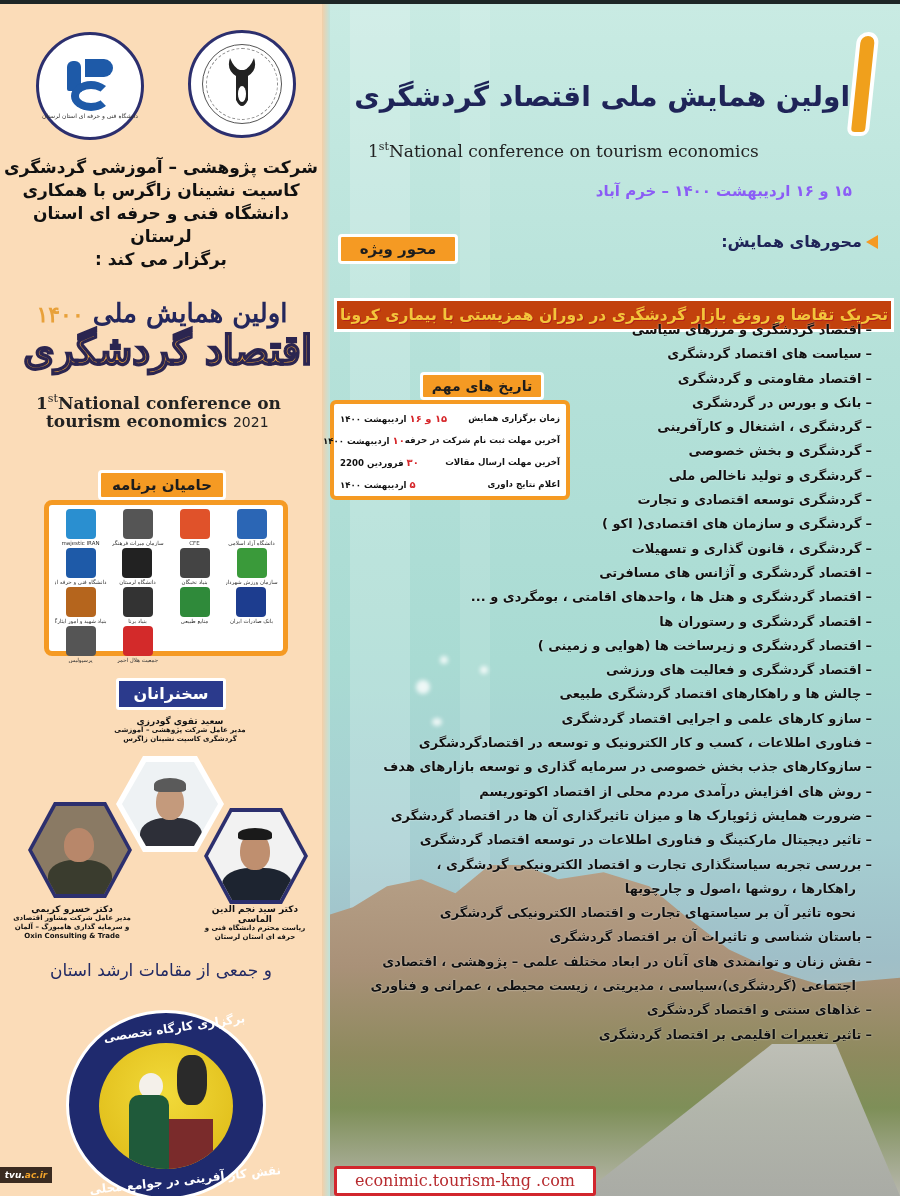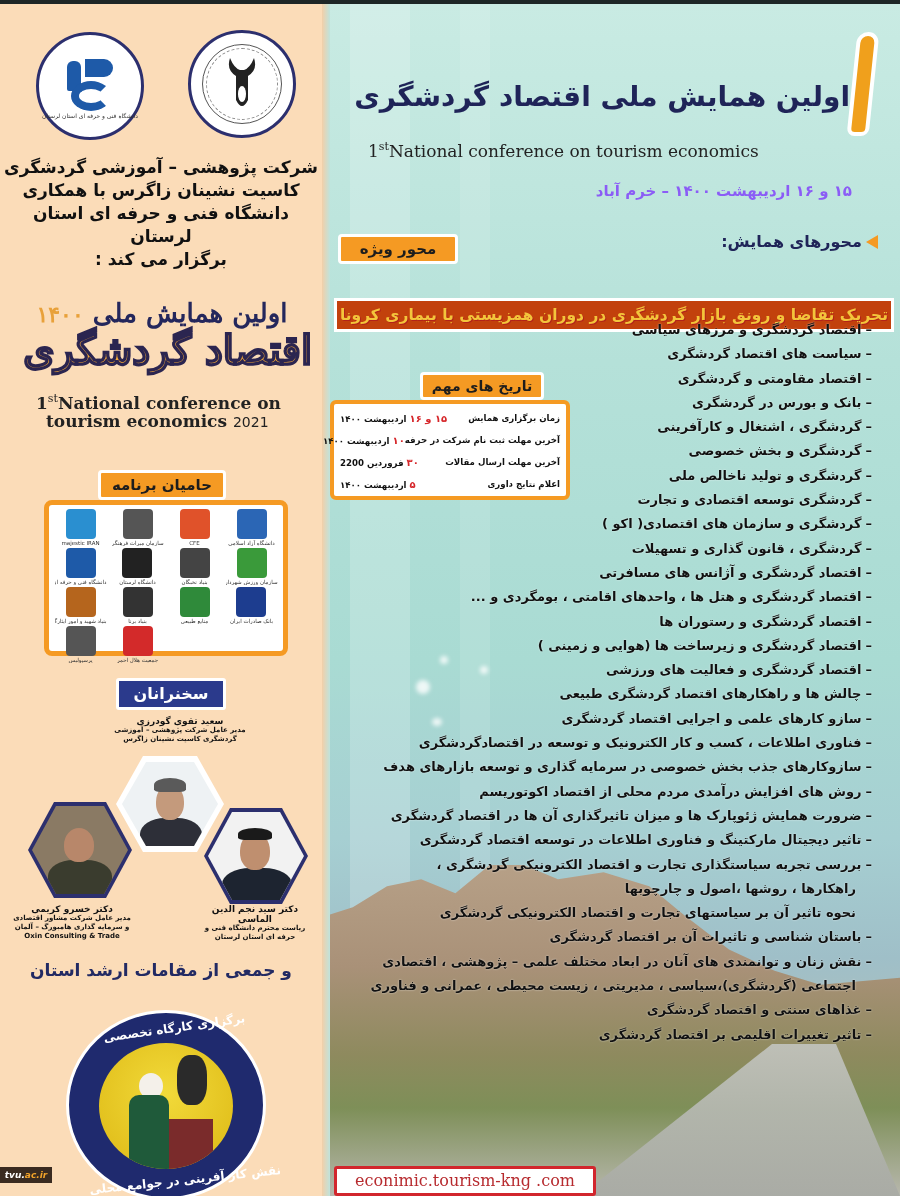--- a/index.html
+++ b/index.html
@@ -87,21 +87,21 @@
   }
   .hex-inner {
     position: absolute; inset: 6px;
     clip-path: polygon(25% 0, 75% 0, 100% 50%, 75% 100%, 25% 100%, 0 50%);
   }
   .hex-border { background: #2c2f6e; }
   .person-head { position: absolute; border-radius: 50% 50% 45% 45%; background: #c49a7c; }
   .person-hair { position: absolute; border-radius: 50% 50% 20% 20%; }
   .person-body { position: absolute; border-radius: 40% 40% 0 0; }
 
-  .officials { position: absolute; left: 0; top: 956px; width: 322px; text-align: center; direction: rtl; font-size: 17px; font-weight: bold; color: #222a63; }
+  .officials { position: absolute; left: 0; top: 956px; width: 322px; text-align: center; direction: rtl; font-size: 17px; font-weight: normal; color: #222a63; }
 
   .workshop {
     position: absolute; left: 66px; top: 1006px; width: 200px; height: 190px; border-radius: 50%;
     background: #1f2a6e; border: 3px solid #fff;
   }
   .workshop-photo {
     position: absolute; left: 30px; top: 30px; width: 134px; height: 126px; border-radius: 50%;
     background: radial-gradient(circle at 50% 40%, #f2da3a, #e3c21f 70%);
     overflow: hidden;
   }

